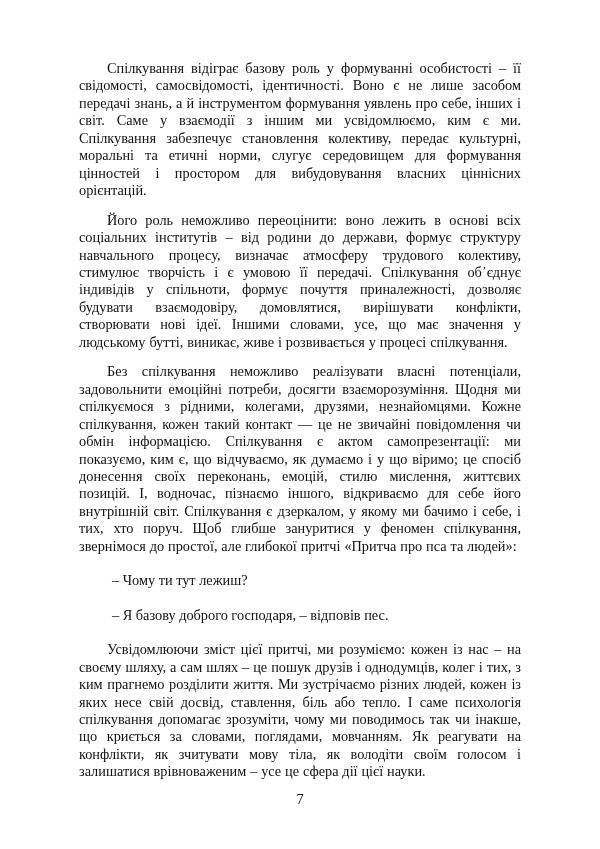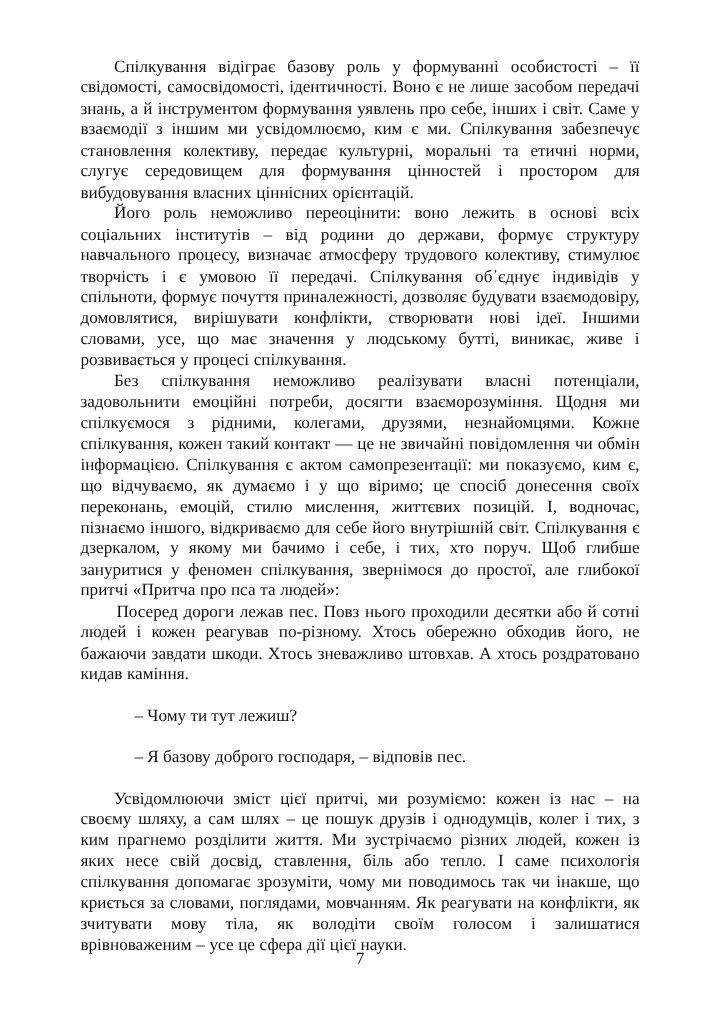--- a/index.html
+++ b/index.html
@@ -21,21 +21,21 @@
     background: #ffffff;
     box-sizing: border-box;
   }
   .text-column {
     position: absolute;
     left: 67px;
     top: 48px;
     width: 466px;
   }
   p.para {
-    margin: 0;
+    margin: 12px;
     font-size: 14.3px;
     line-height: 17.45px;
     text-align: justify;
     text-indent: 28px;
     text-justify: inter-word;
     word-spacing: 0.02em;
     hyphens: none;
     -webkit-hyphens: none;
   }
   p.para.deep-indent {
@@ -68,21 +68,20 @@
 <div class="page">
 
   <div class="text-column">
 
     <p class="para">Спілкування відіграє базову роль у формуванні особистості – її свідомості, самосвідомості, ідентичності. Воно є не лише засобом передачі знань, а й інструментом формування уявлень про себе, інших і світ. Саме у взаємодії з іншим ми усвідомлюємо, ким є ми. Спілкування забезпечує становлення колективу, передає культурні, моральні та етичні норми, слугує середовищем для формування цінностей і простором для вибудовування власних ціннісних орієнтацій.</p>
 
     <p class="para">Його роль неможливо переоцінити: воно лежить в основі всіх соціальних інститутів – від родини до держави, формує структуру навчального процесу, визначає атмосферу трудового колективу, стимулює творчість і є умовою її передачі. Спілкування об᾽єднує індивідів у спільноти, формує почуття приналежності, дозволяє будувати взаємодовіру, домовлятися, вирішувати конфлікти, створювати нові ідеї. Іншими словами, усе, що має значення у людському бутті, виникає, живе і розвивається у процесі спілкування.</p>
 
     <p class="para">Без спілкування неможливо реалізувати власні потенціали, задовольнити емоційні потреби, досягти взаєморозуміння. Щодня ми спілкуємося з рідними, колегами, друзями, незнайомцями. Кожне спілкування, кожен такий контакт — це не звичайні повідомлення чи обмін інформацією. Спілкування є актом самопрезентації: ми показуємо, ким є, що відчуваємо, як думаємо і у що віримо; це спосіб донесення своїх переконань, емоцій, стилю мислення, життєвих позицій. І, водночас, пізнаємо іншого, відкриваємо для себе його внутрішній світ. Спілкування є дзеркалом, у якому ми бачимо і себе, і тих, хто поруч. Щоб глибше зануритися у феномен спілкування, звернімося до простої, але глибокої притчі «Притча про пса та людей»:</p>
 
-    <p class="para deep-indent">Посеред дороги лежав пес. Повз нього проходили десятки або й сотні людей і кожен реагував по-різному. Хтось обережно обходив його, не бажаючи завдати шкоди. Хтось зневажливо штовхав. А хтось роздратовано кидав каміння.</p>
 
 
     <p class="dialogue">– Чому ти тут лежиш?</p>
 
     <p class="dialogue">– Я базову доброго господаря, – відповів пес.</p>
 
     <p class="para">Усвідомлюючи зміст цієї притчі, ми розуміємо: кожен із нас – на своєму шляху, а сам шлях – це пошук друзів і однодумців, колег і тих, з ким прагнемо розділити життя. Ми зустрічаємо різних людей, кожен із яких несе свій досвід, ставлення, біль або тепло. І саме психологія спілкування допомагає зрозуміти, чому ми поводимось так чи інакше, що криється за словами, поглядами, мовчанням. Як реагувати на конфлікти, як зчитувати мову тіла, як володіти своїм голосом і залишатися врівноваженим – усе це сфера дії цієї науки.</p>
 
   </div>
 

